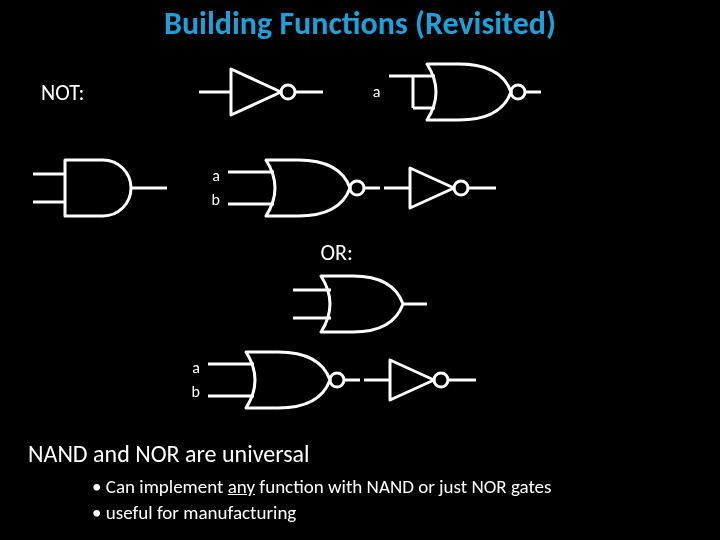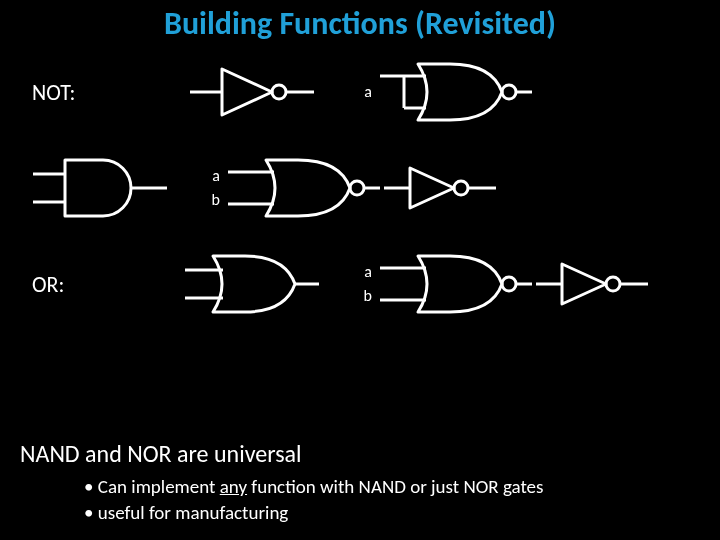--- a/index.html
+++ b/index.html
@@ -22,25 +22,25 @@
   .rows {
     position: relative;
   }
   .row {
     display: flex;
     align-items: center;
     height: 90px;
   }
   .row-not { margin-top: 4px; }
   .row-and { margin-top: 6px; }
-  .row-or  { margin-top: 6px; }
+  .row-or  { margin-top: 6px; flex-direction: column; }
   .label {
     width: 120px;
     font-size: 22px;
-    padding-left: 32px;
+    padding-left: 41px;
   }
   .cell-left {
     width: 200px;
     display: flex;
     justify-content: center;
   }
   .cell-right {
     width: 360px;
     display: flex;
     align-items: center;
@@ -51,21 +51,21 @@
     flex-direction: column;
     justify-content: center;
     font-size: 16px;
     line-height: 24px;
     text-align: right;
     margin-right: 2px;
   }
   .gate svg { display: block; }
   .footer {
     position: absolute;
-    left: 20px;
+    left: 28px;
     width: 660px;
   }
   .footer-head {
     font-size: 24px;
     margin-top: 110px;
   }
   .bullets {
     margin: 6px 0 0 24px;
     font-size: 19px;
     line-height: 26px;

